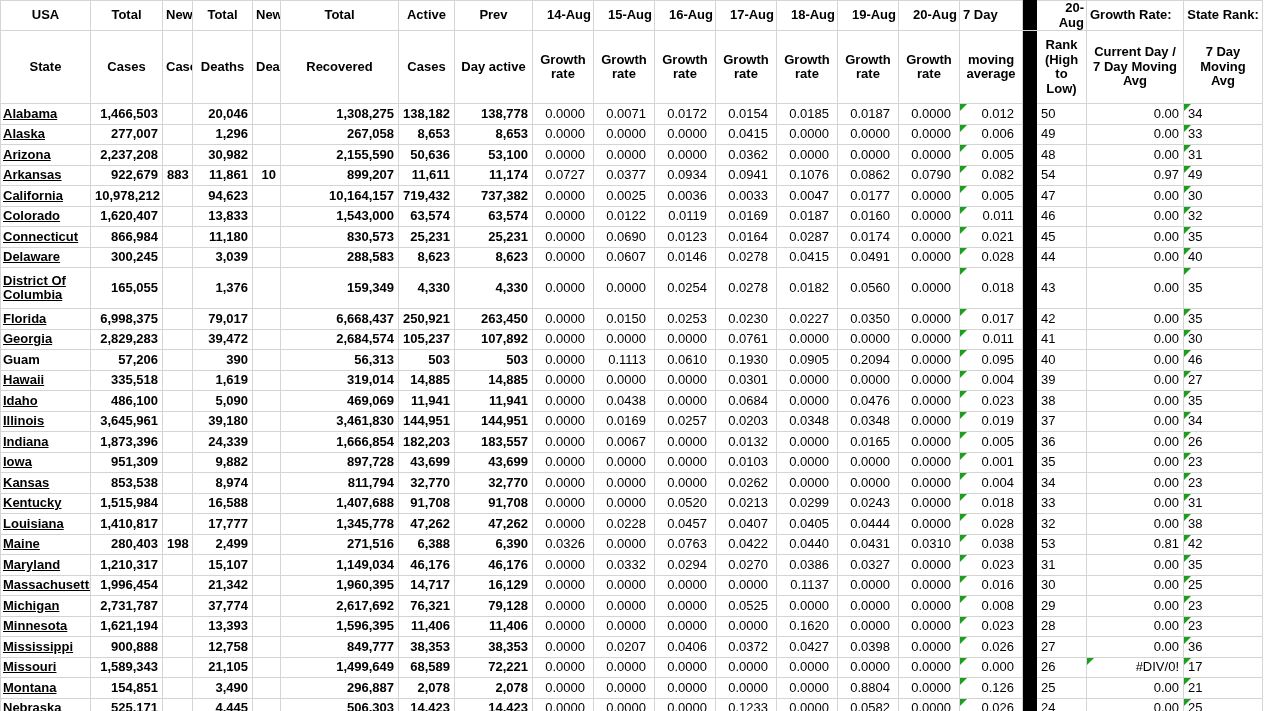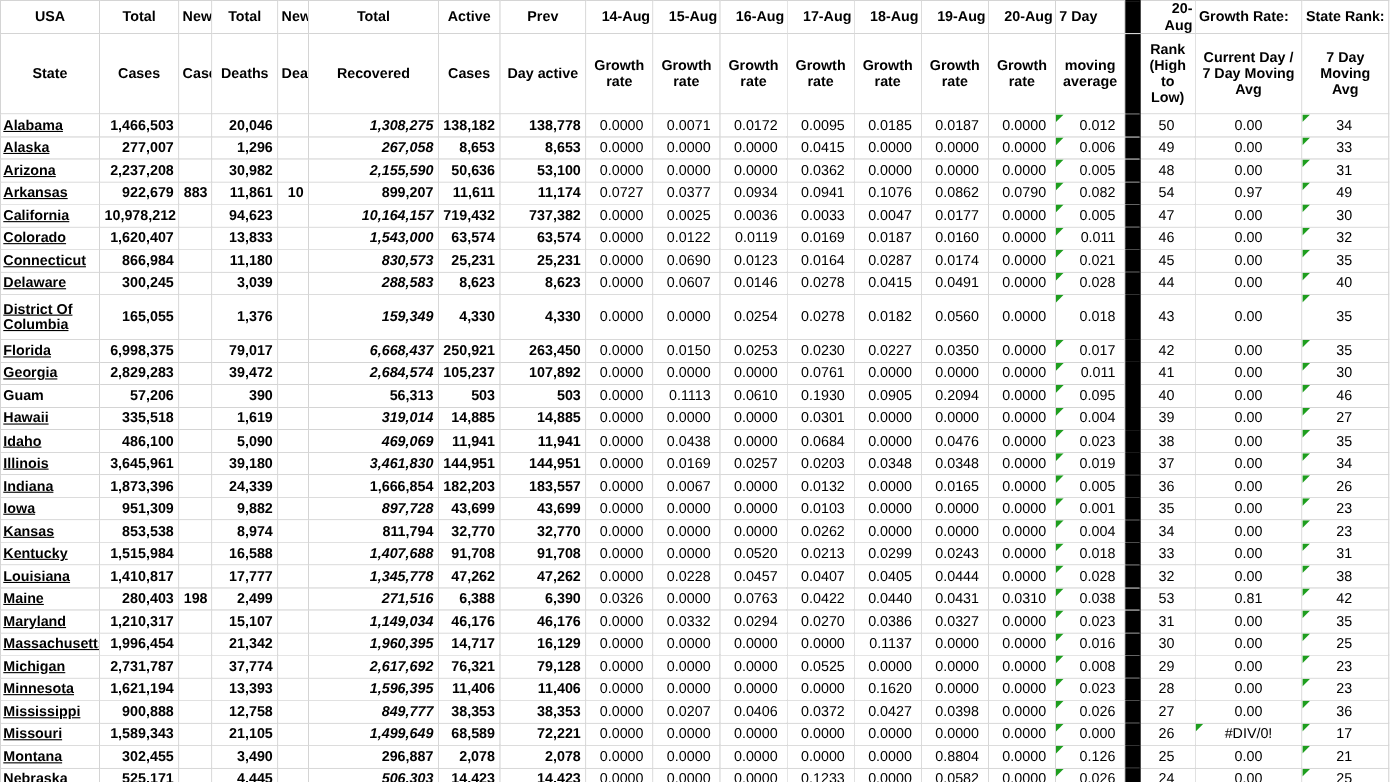--- a/index.html
+++ b/index.html
@@ -23,25 +23,25 @@
   .a-c{text-align:center;margin-left:28px;}
   .a-r{text-align:right;padding-right:2px;}
   .a-l{text-align:left;}
   
   tbody tr{height:20.5px;}
   tbody tr.tall{height:41px;}
   .c-state{text-align:left;padding:0 2px;white-space:normal;font-weight:bold;}
   .state-name{text-decoration:underline;}
   .state-name.plain{text-decoration:none;}
   .c-num{text-align:right;font-weight:bold;white-space:nowrap;}
-  .c-rec{font-style:italic;}
+  .c-rec{}
   .c-rec.no-ital{font-style:normal;}
   .c-g{text-align:right;padding-right:8px;white-space:nowrap;}
-  .c-rank{text-align:center;padding-right:6px;white-space:nowrap;}
-  .c-cur{text-align:center;white-space:nowrap;}
+  .c-rank{text-align:left;padding-right:6px;white-space:nowrap;}
+  .c-cur{text-align:right;white-space:nowrap;}
   .c-div{background:#000;border-color:#000;padding:0;}
   thead .c-div{background:#000;border-color:#000;}
   
   .tri{
     position:absolute;top:0;left:0;width:0;height:0;
     border-top:7px solid #1e9e1e;border-right:7px solid transparent;
     display:block;
   }
 </style>
 </head>
@@ -122,21 +122,21 @@
         <td class="c-num">1,466,503</td>
         <td class="c-num"></td>
         <td class="c-num">20,046</td>
         <td class="c-num"></td>
         <td class="c-num c-rec">1,308,275</td>
         <td class="c-num">138,182</td>
         <td class="c-num">138,778</td>
         <td class="c-g">0.0000</td>
         <td class="c-g">0.0071</td>
         <td class="c-g">0.0172</td>
-        <td class="c-g">0.0095</td>
+        <td class="c-g">0.0154</td>
         <td class="c-g">0.0185</td>
         <td class="c-g">0.0187</td>
         <td class="c-g">0.0000</td>
         <td class="c-g"><span class="tri"></span>0.012</td>
         <td class="c-div"></td>
         <td class="c-rank">50</td>
         <td class="c-cur">0.00</td>
         <td class="c-rank"><span class="tri"></span>34</td>
       </tr>
       <tr>
@@ -706,21 +706,21 @@
         <td class="c-g">0.0000</td>
         <td class="c-g">0.0000</td>
         <td class="c-g"><span class="tri"></span>0.000</td>
         <td class="c-div"></td>
         <td class="c-rank">26</td>
         <td class="c-cur"><span class="tri"></span>#DIV/0!</td>
         <td class="c-rank"><span class="tri"></span>17</td>
       </tr>
       <tr>
         <td class="c-state"><span class="state-name">Montana</span></td>
-        <td class="c-num">302,455</td>
+        <td class="c-num">154,851</td>
         <td class="c-num"></td>
         <td class="c-num">3,490</td>
         <td class="c-num"></td>
         <td class="c-num c-rec no-ital">296,887</td>
         <td class="c-num">2,078</td>
         <td class="c-num">2,078</td>
         <td class="c-g">0.0000</td>
         <td class="c-g">0.0000</td>
         <td class="c-g">0.0000</td>
         <td class="c-g">0.0000</td>

